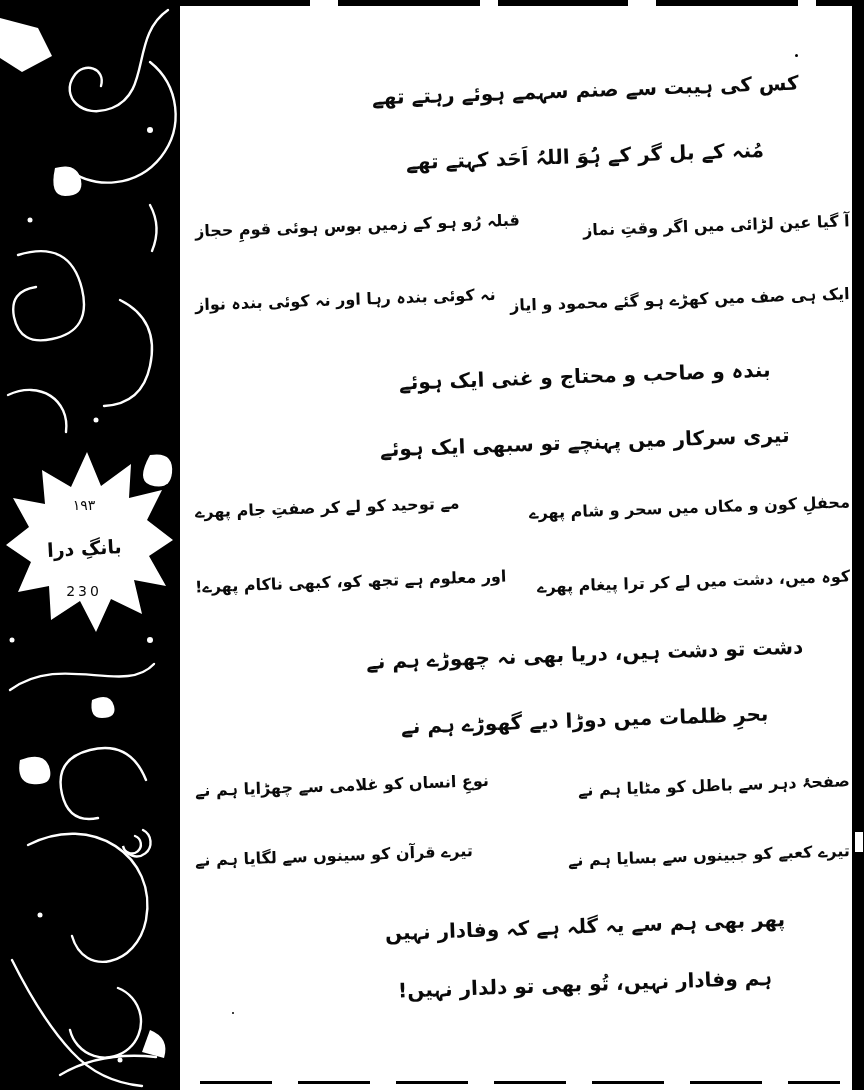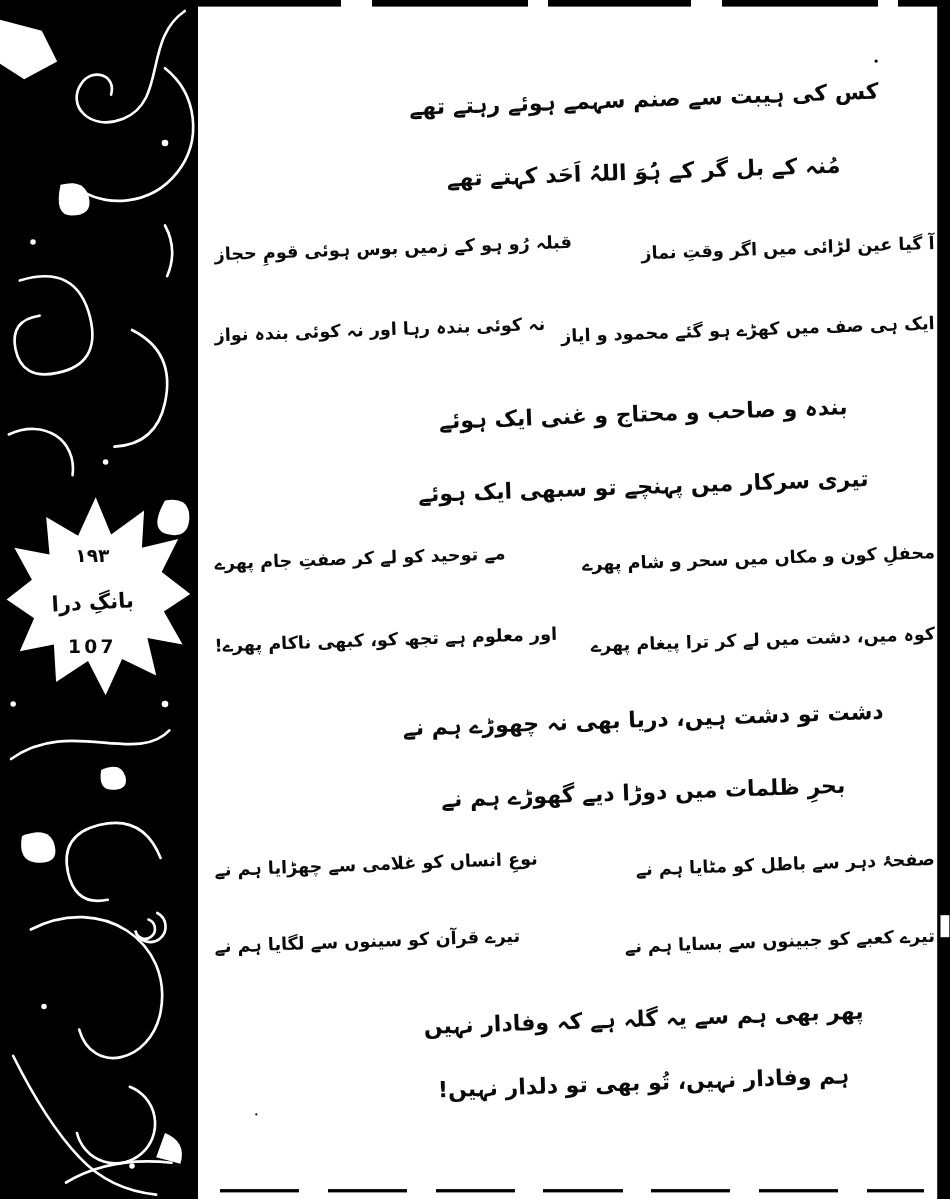--- a/index.html
+++ b/index.html
@@ -16,21 +16,21 @@
   .top-edge{position:absolute;left:180px;right:0;top:0;height:6px;
     background:repeating-linear-gradient(90deg,#000 0 130px,transparent 130px 158px,#000 158px 300px,transparent 300px 318px);}
   .bottom-edge{position:absolute;left:200px;top:1081px;width:640px;height:3px;
     background:repeating-linear-gradient(90deg,#000 0 72px,transparent 72px 98px);}
   
   .medallion-text{
     position:absolute;left:18px;top:498px;width:132px;height:100px;
     display:flex;flex-direction:column;align-items:center;justify-content:space-between;
     direction:rtl;text-align:center;z-index:3;
   }
-  .medallion-number{font-size:17px;font-weight:700;letter-spacing:3px;line-height:1;}
+  .medallion-number{font-size:14px;font-weight:400;letter-spacing:3px;line-height:1;}
   .medallion-title{font-size:19px;font-weight:700;line-height:1;transform:rotate(-3deg);}
   
   .vrow{position:absolute;left:195px;width:655px;height:56px;direction:rtl;
         display:flex;justify-content:space-between;align-items:center;}
   .vrow.single{left:320px;width:530px;justify-content:center;}
   .hemistich,.verse-text{
     white-space:nowrap;font-weight:700;display:inline-block;
     transform:rotate(-2deg);line-height:1.8;
   }
   .hemistich{font-size:16px;}
@@ -76,21 +76,21 @@
         <circle cx="120" cy="1060" r="2.5"></circle>
         <circle cx="12" cy="640" r="2.5"></circle>
       </g>
 
       <path fill="#fff" d="M87,452 L101,486 L131,464 L129,498 L162,490 L147,520 L173,540 L149,556 L166,586 L134,580 L142,614 L111,599 L96,632 L80,601 L51,620 L49,586 L18,592 L31,562 L6,545 L29,527 L13,498 L45,504 L42,470 L71,487 Z"></path>
     </svg>
     
     <div class="medallion-text">
       <span class="medallion-number">۱۹۳</span>
       <span class="medallion-title">بانگِ درا</span>
-      <span class="medallion-number">107</span>
+      <span class="medallion-number">230</span>
     </div>
   </div>
 
   <div class="top-edge"></div>
   <div class="right-edge">
       <span class="notch"></span>
     </div>
   <div class="bottom-edge"></div>
 
   <div class="vrow single" style="top:62px">

